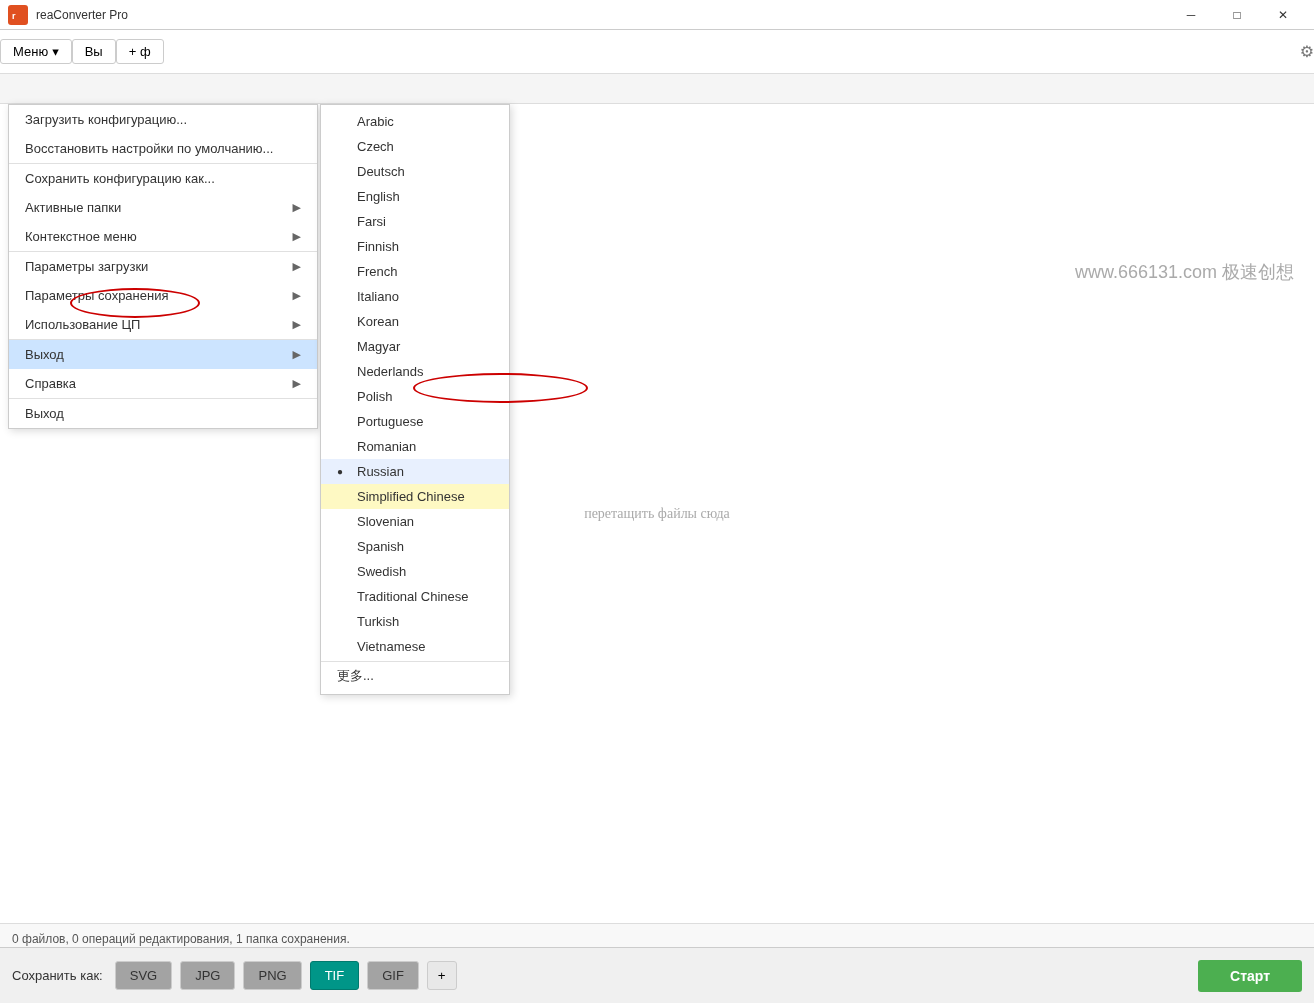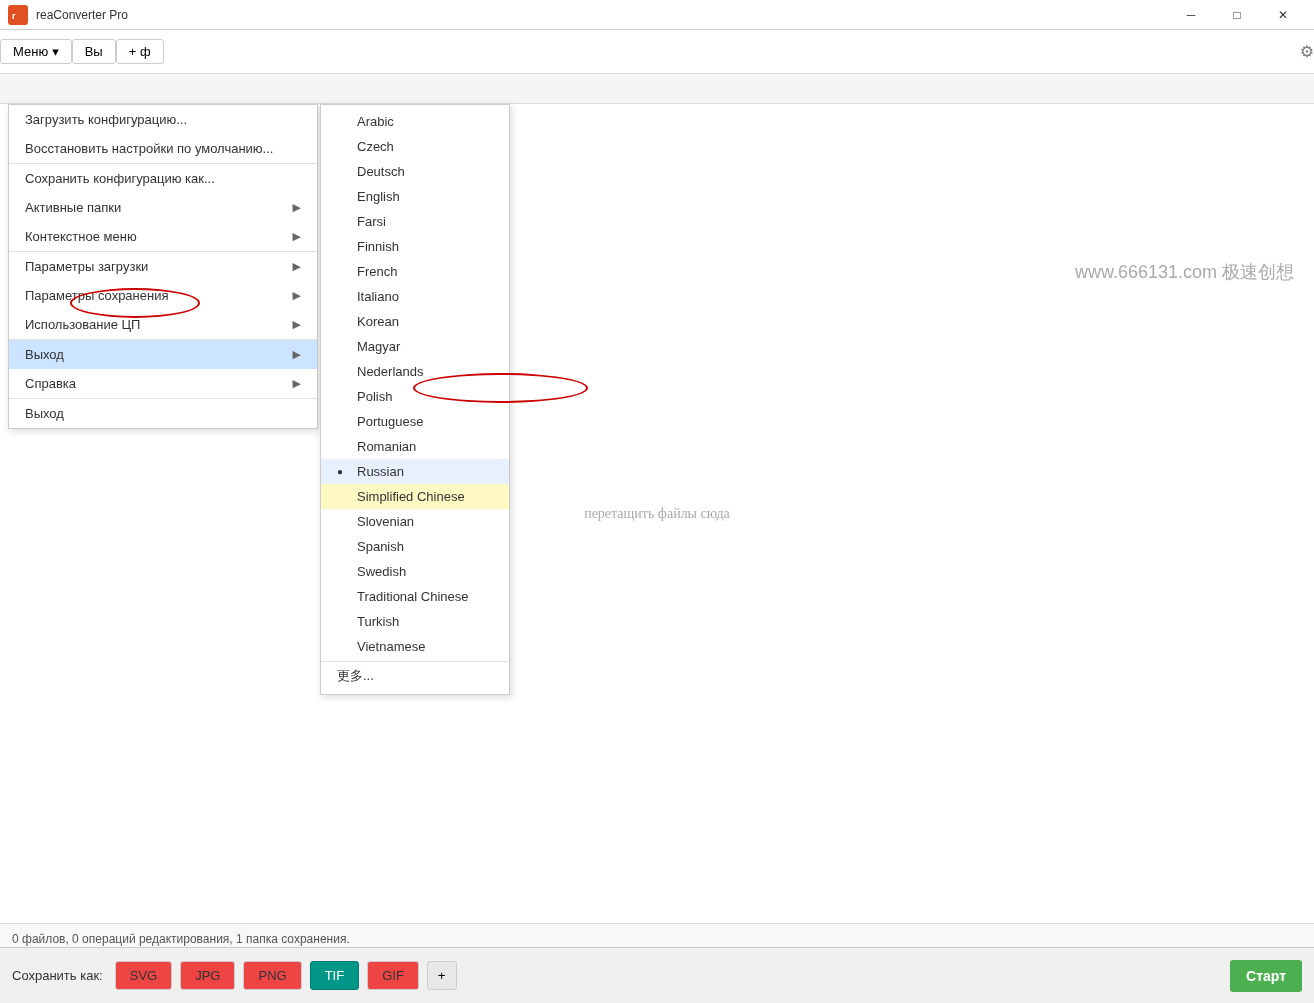--- a/index.html
+++ b/index.html
@@ -119,42 +119,42 @@
       padding: 0 12px;
       gap: 8px;
     }
     .save-label {
       font-size: 13px;
       color: #333;
       margin-right: 4px;
     }
     .fmt-btn {
       padding: 6px 14px;
-      background: #ef4444;
+      background: #a3a3a3;
       border: 1px solid #ccc;
       border-radius: 3px;
       cursor: pointer;
       font-size: 13px;
       color: #333;
     }
     .fmt-btn.active {
       background: #009688;
       color: #ffffff;
       border-color: #007a6e;
     }
     .fmt-btn-plus {
       padding: 6px 10px;
       background: #e8e8e8;
       border: 1px solid #ccc;
       border-radius: 3px;
       cursor: pointer;
     }
     .start-btn {
       margin-left: auto;
-      padding: 8px 16px;
+      padding: 8px 32px;
       background: #4caf50;
       color: white;
       border: none;
       border-radius: 3px;
       cursor: pointer;
       font-size: 14px;
       font-weight: bold;
     }
 
     

